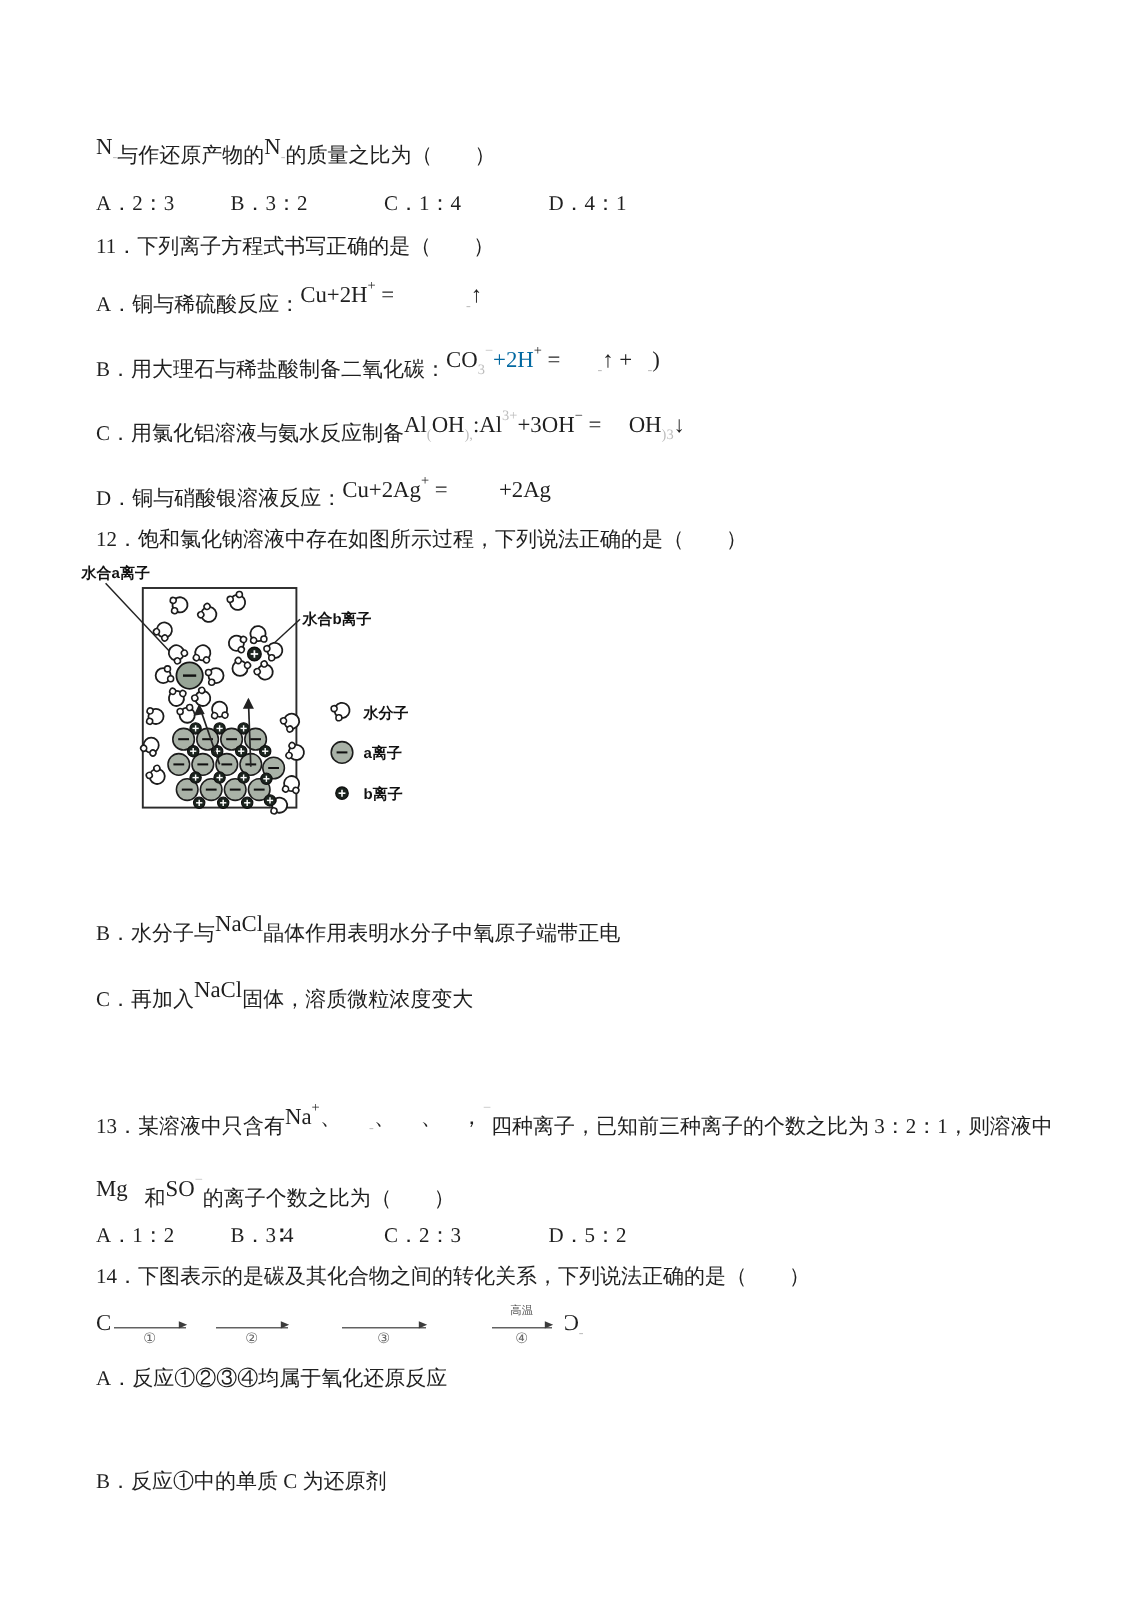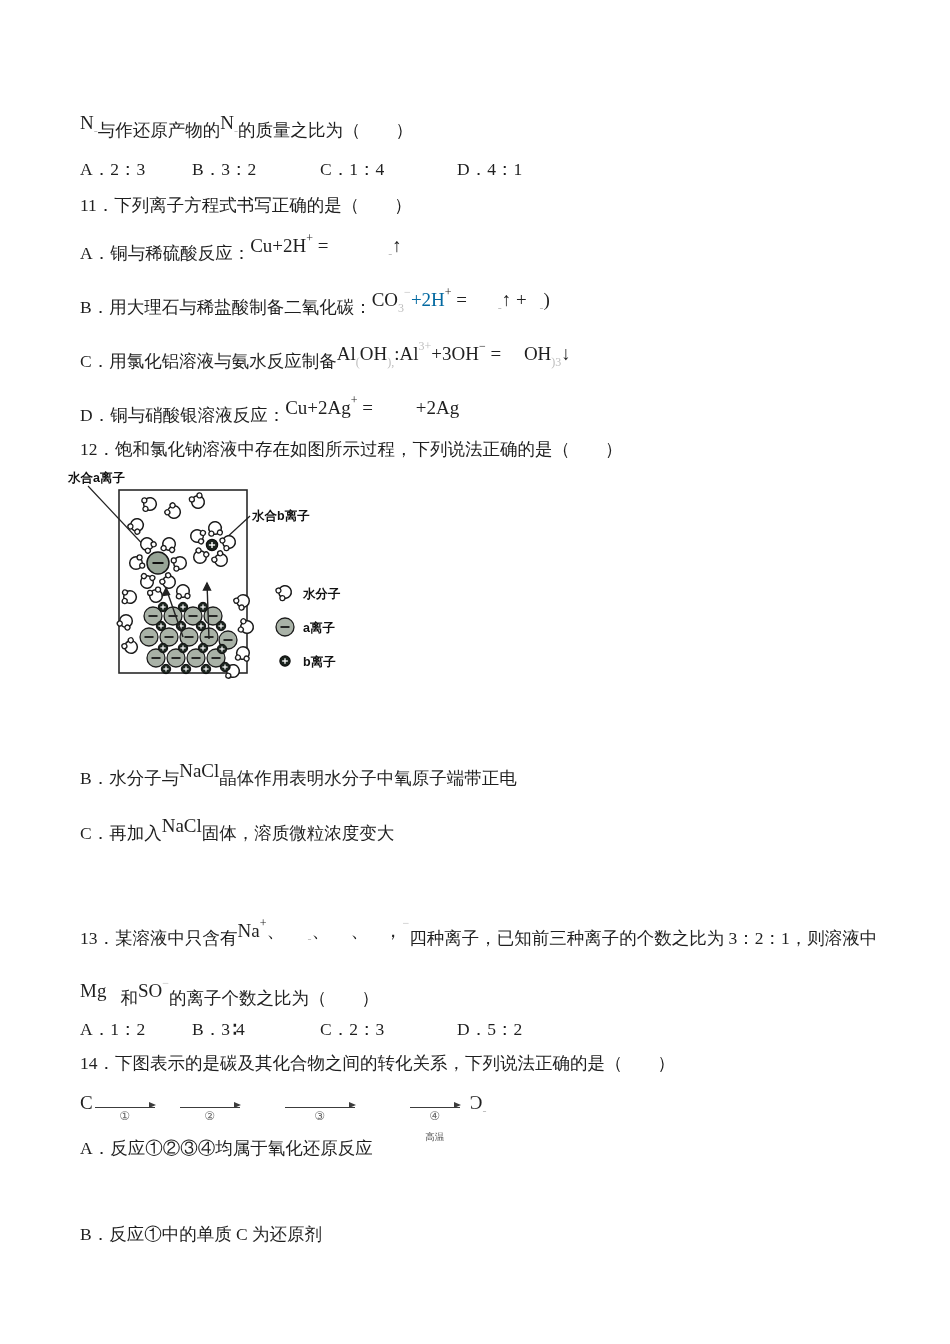--- a/index.html
+++ b/index.html
@@ -18,21 +18,21 @@
   .opt{display:inline-block;}
   .w1{width:112px;} .w2{width:128px;} .w3{width:137px;}
   .dlabel{font-family:"Liberation Sans","DejaVu Sans",sans-serif;font-weight:bold;font-size:12.5px;fill:#111;}
   
   .chain-arrow{display:inline-block;position:relative;height:2px;border-bottom:1.4px solid #3c3c3c;vertical-align:8px;}
   .chain-arrow::after{content:"";position:absolute;right:-1px;top:-3.2px;
     border-left:7px solid #3c3c3c;border-top:3.5px solid transparent;border-bottom:3.5px solid transparent;}
   .chain-num{position:absolute;left:50%;transform:translateX(-50%);top:3px;
     font-family:"DejaVu Sans","Liberation Sans",sans-serif;font-size:12px;color:#6a6a6a;}
   .chain-top{position:absolute;left:50%;transform:translateX(-50%);top:-17px;
-    font-family:Liberation Mono, monospace;font-size:9.5px;color:#555;margin-top:44px;}
+    font-family:Liberation Serif, serif;font-size:9.5px;color:#555;}
   svg text{font-family:"Liberation Sans","DejaVu Sans",sans-serif;}
 </style>
 </head>
 <body>
 
 <div id="page">
 
   <div class="line" style="top:110px"><span class="f">N</span><span class="fb faint">-</span><span class="cn">与作还原产物的</span><span class="f">N</span><span class="fb faint">-</span><span class="cn">的质量之比为（　　）</span></div>
 
   <div class="line" style="top:158px">

